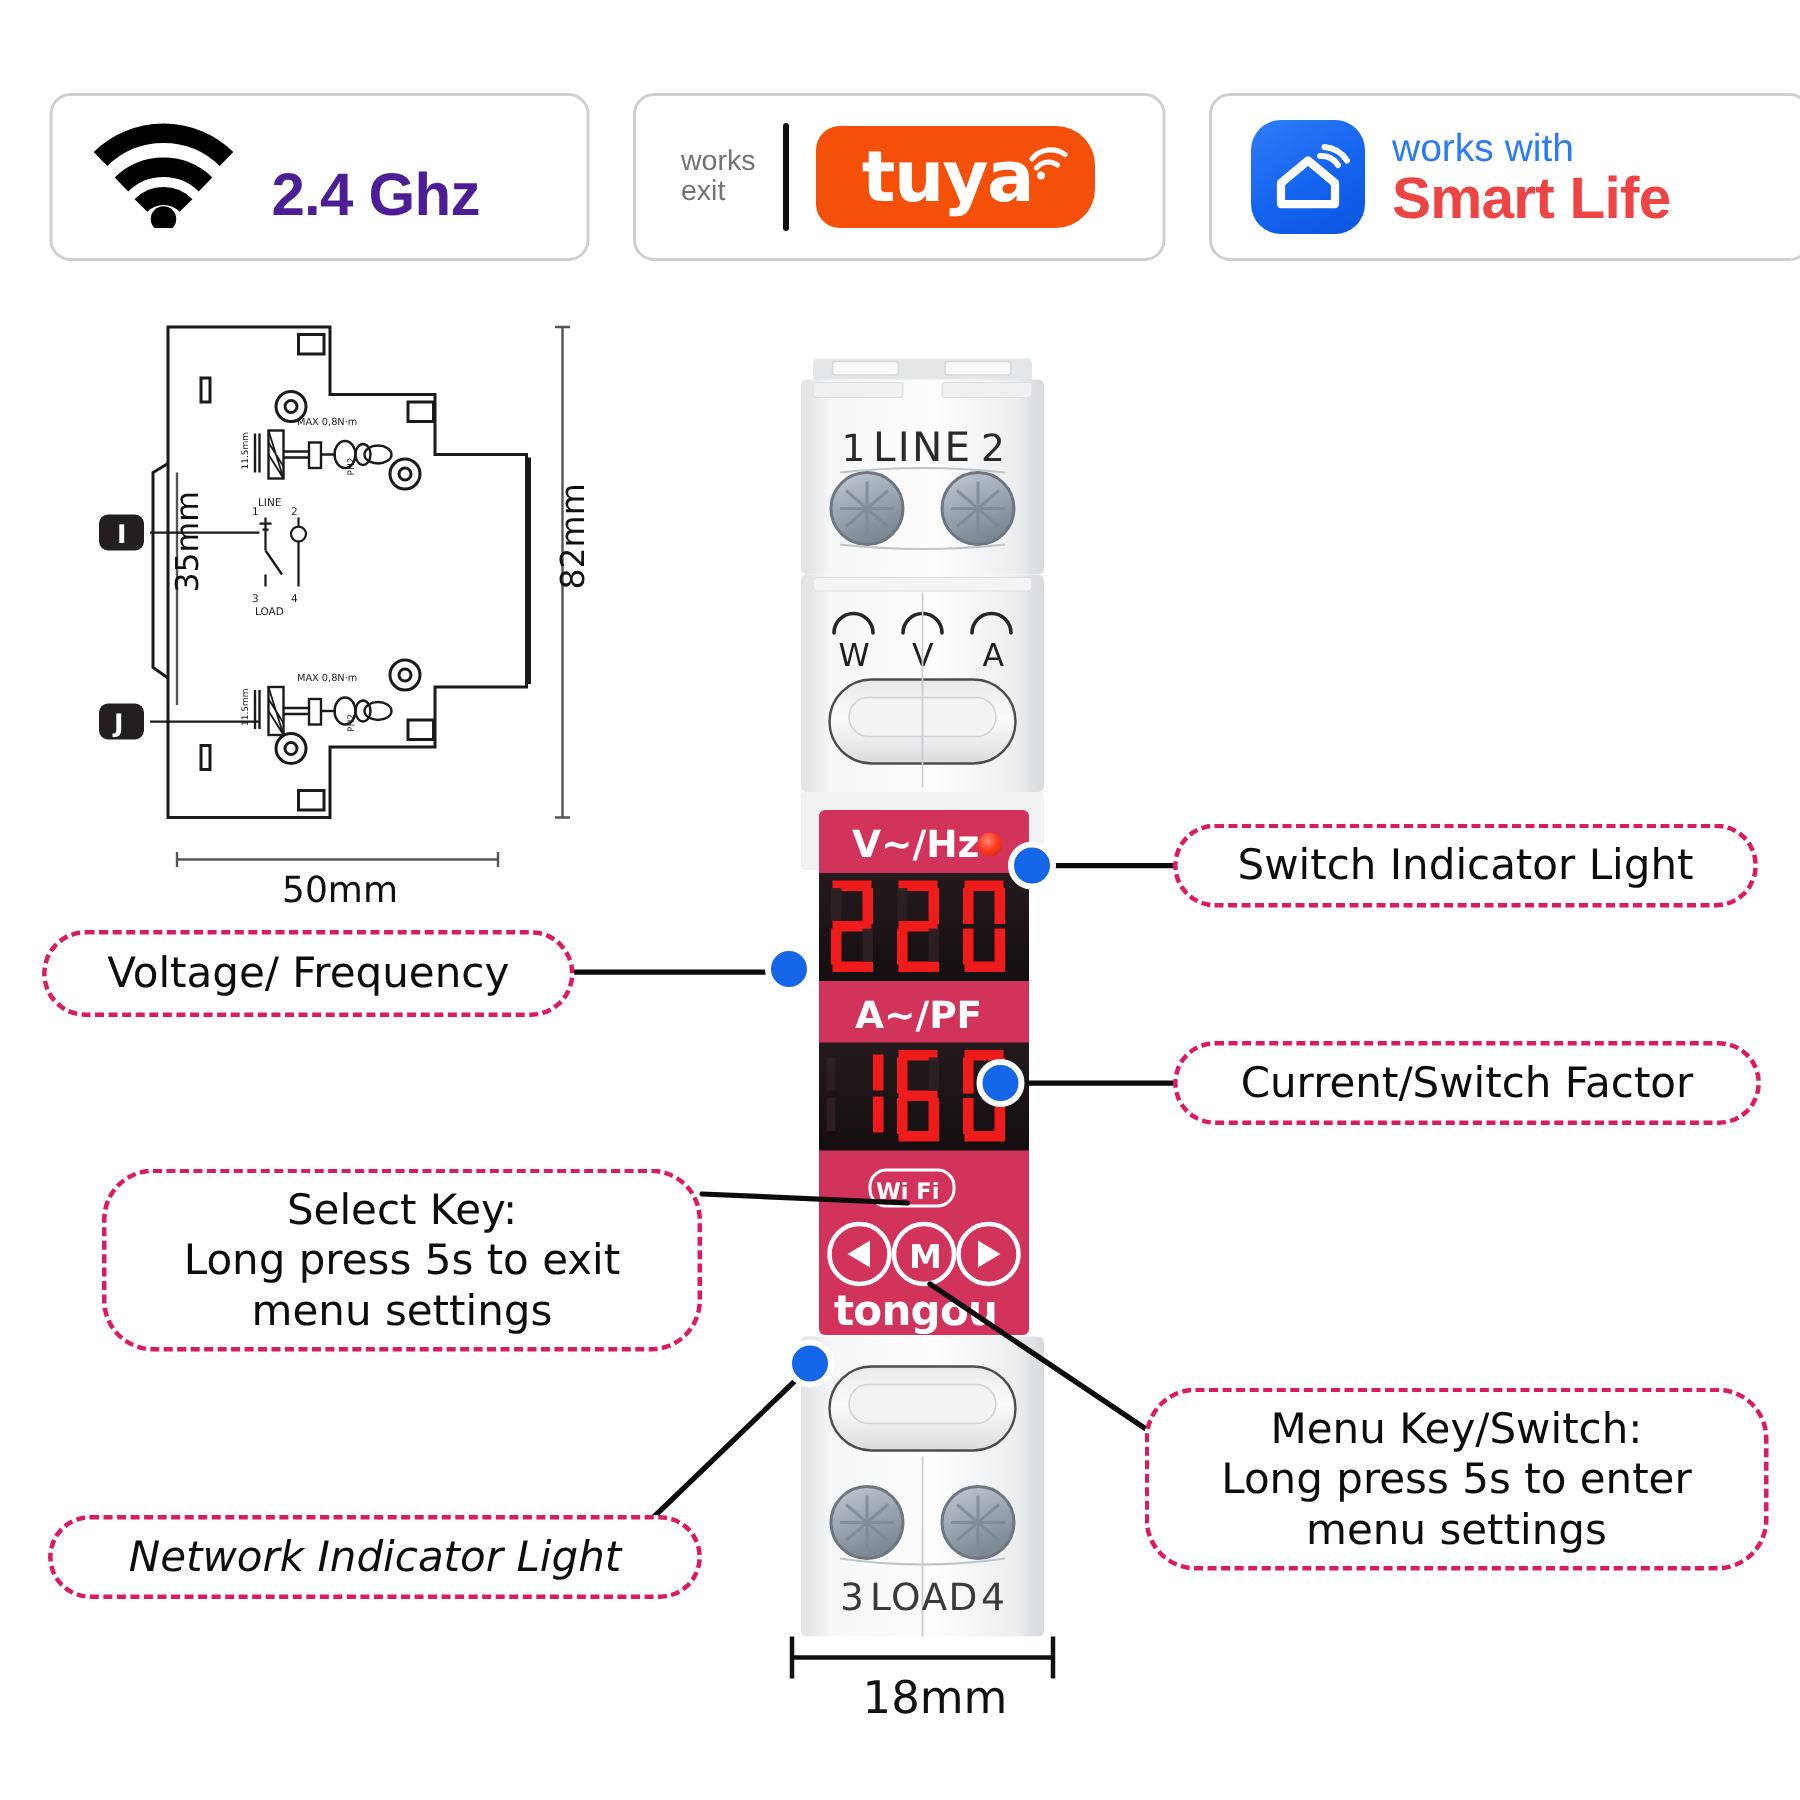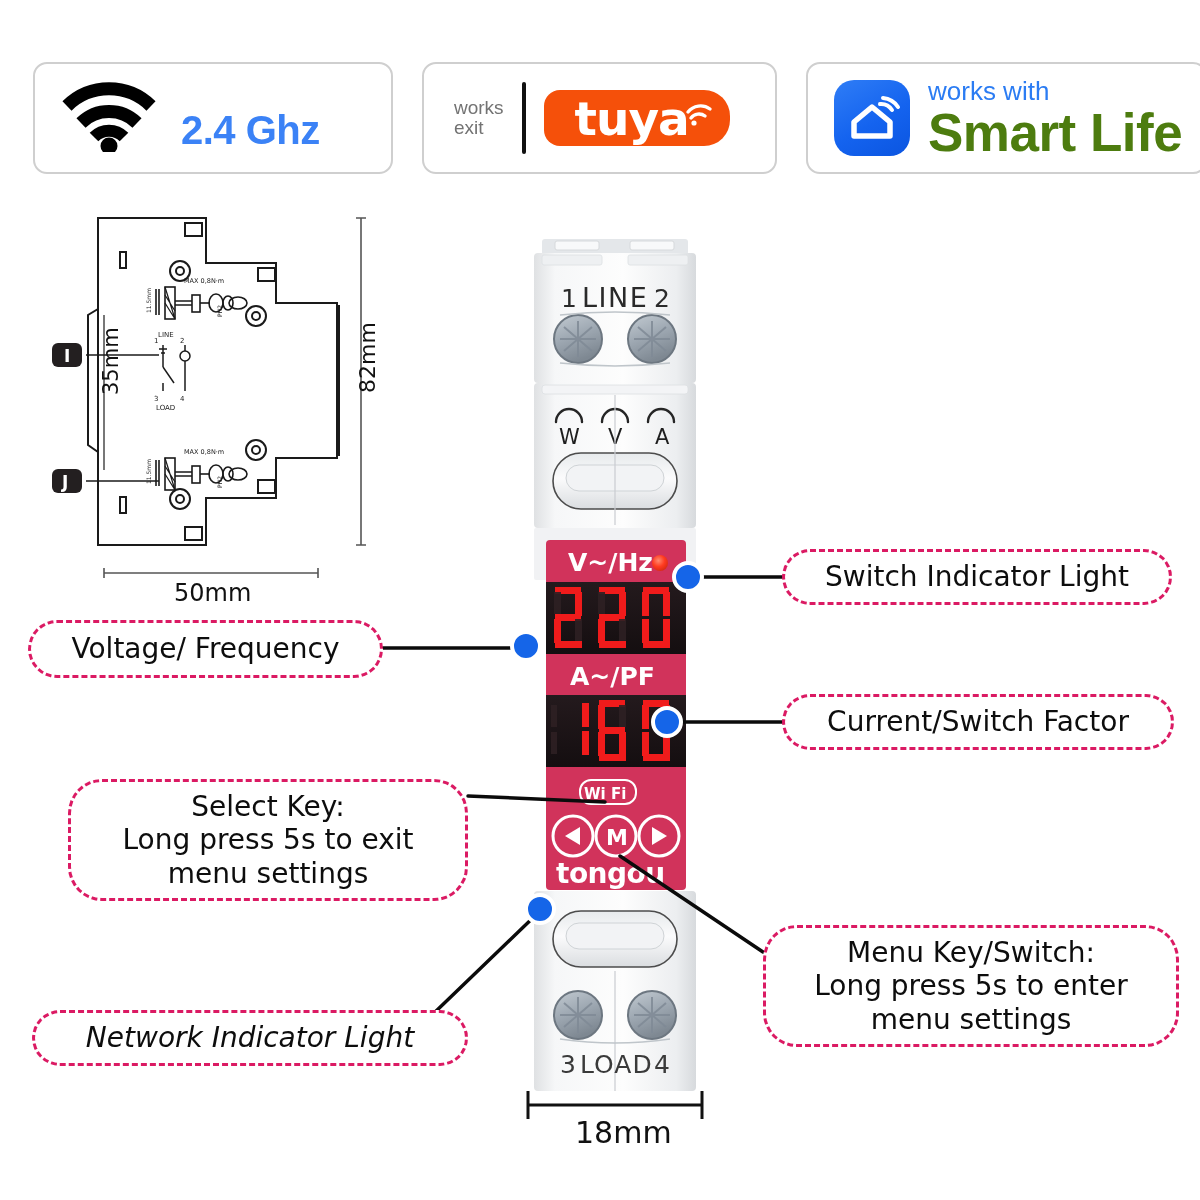--- a/index.html
+++ b/index.html
@@ -13,43 +13,43 @@
   .badge-row{position:absolute;left:0;top:0;width:1200px;height:190px;}
   .badge{
     position:absolute;box-sizing:border-box;
     background:#fff;border:2px solid #cfcfcf;border-radius:14px;
     display:flex;align-items:center;
   }
   #badge-wifi{left:33px;top:62px;width:360px;height:112px;padding-left:26px;gap:24px;}
   #badge-tuya{left:422px;top:62px;width:355px;height:112px;padding-left:30px;gap:18px;}
   #badge-smartlife{left:806px;top:62px;width:401px;height:112px;padding-left:26px;gap:18px;}
 
-  .wifi-ghz{font-size:40px;font-weight:bold;letter-spacing:-0.5px;color:#3b82f6;margin-top:24px;}
+  .wifi-ghz{font-size:40px;font-weight:bold;letter-spacing:-0.5px;color:#4c1d95;margin-top:24px;}
   .works-with{font-size:19px;line-height:1.05;color:#737373;font-weight:400;}
   .vdivider{width:4px;height:72px;background:#111;border-radius:2px;}
   .tuya-logo{
     background:#F5500A;border-radius:16px 26px 26px 16px;
-    width:186px;height:56px;position:relative;
+    width:186px;height:68px;position:relative;
     display:flex;align-items:center;justify-content:center;
   }
   .tuya-word{
     color:#fff;font-size:47px;font-weight:bold;letter-spacing:-1px;
     font-family:"DejaVu Sans", sans-serif;padding-right:10px;
   }
   .sl-tile{
     width:76px;height:76px;border-radius:20px;
     background:linear-gradient(150deg,#2f7df6 0%,#1463ef 55%,#0b55e0 100%);
     position:relative;flex:0 0 auto;
   }
   .sl-text{display:flex;flex-direction:column;line-height:1.0;}
   .sl-works{font-size:26px;color:#2b7cf3;font-weight:400;margin-bottom:2px;}
-  .sl-name{font-size:53px;color:#4d7c0f;font-weight:bold;letter-spacing:-0.5px;}
+  .sl-name{font-size:39px;color:#ef4444;font-weight:bold;letter-spacing:-0.5px;}
 
   
-  #tech-drawing{position:absolute;left:46px;top:205px;width:345px;height:405px;}
+  #tech-drawing{position:absolute;left:60px;top:205px;width:345px;height:405px;}
 
   
   #device{position:absolute;left:520px;top:235px;width:190px;height:860px;}
 
   
   .callout{
     position:absolute;box-sizing:border-box;
     border:3px dashed #DB1A63;border-radius:34px;
     background:#ffffff;
     display:flex;align-items:center;justify-content:center;

